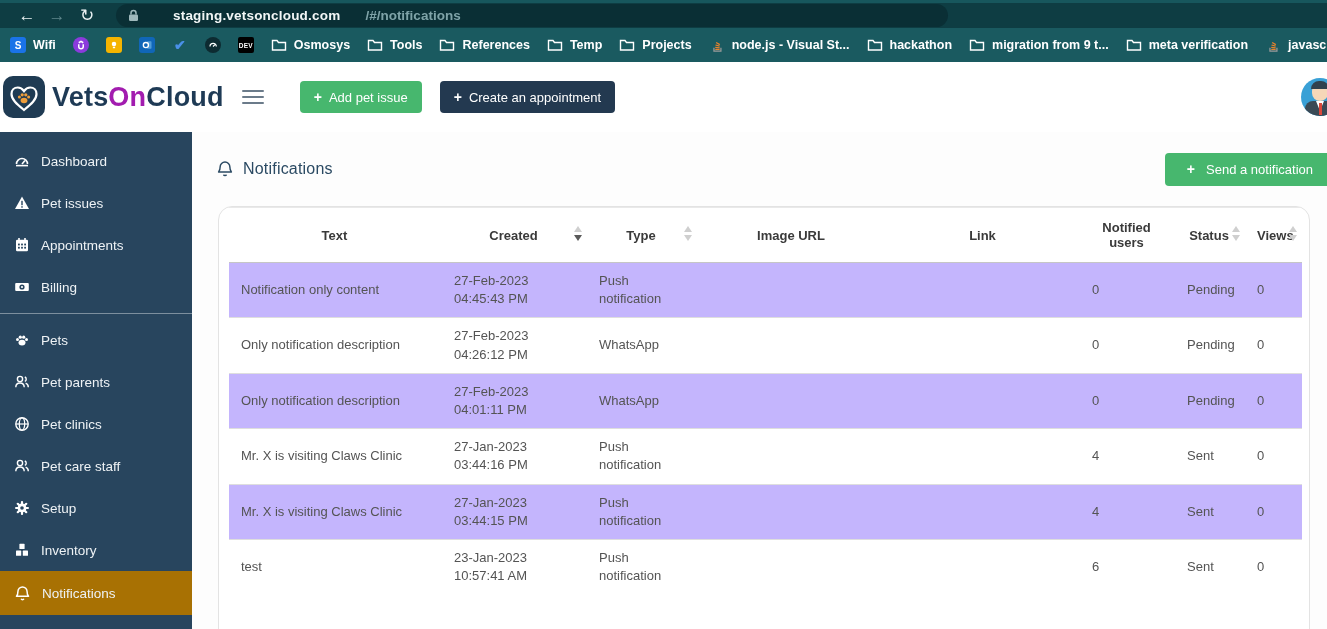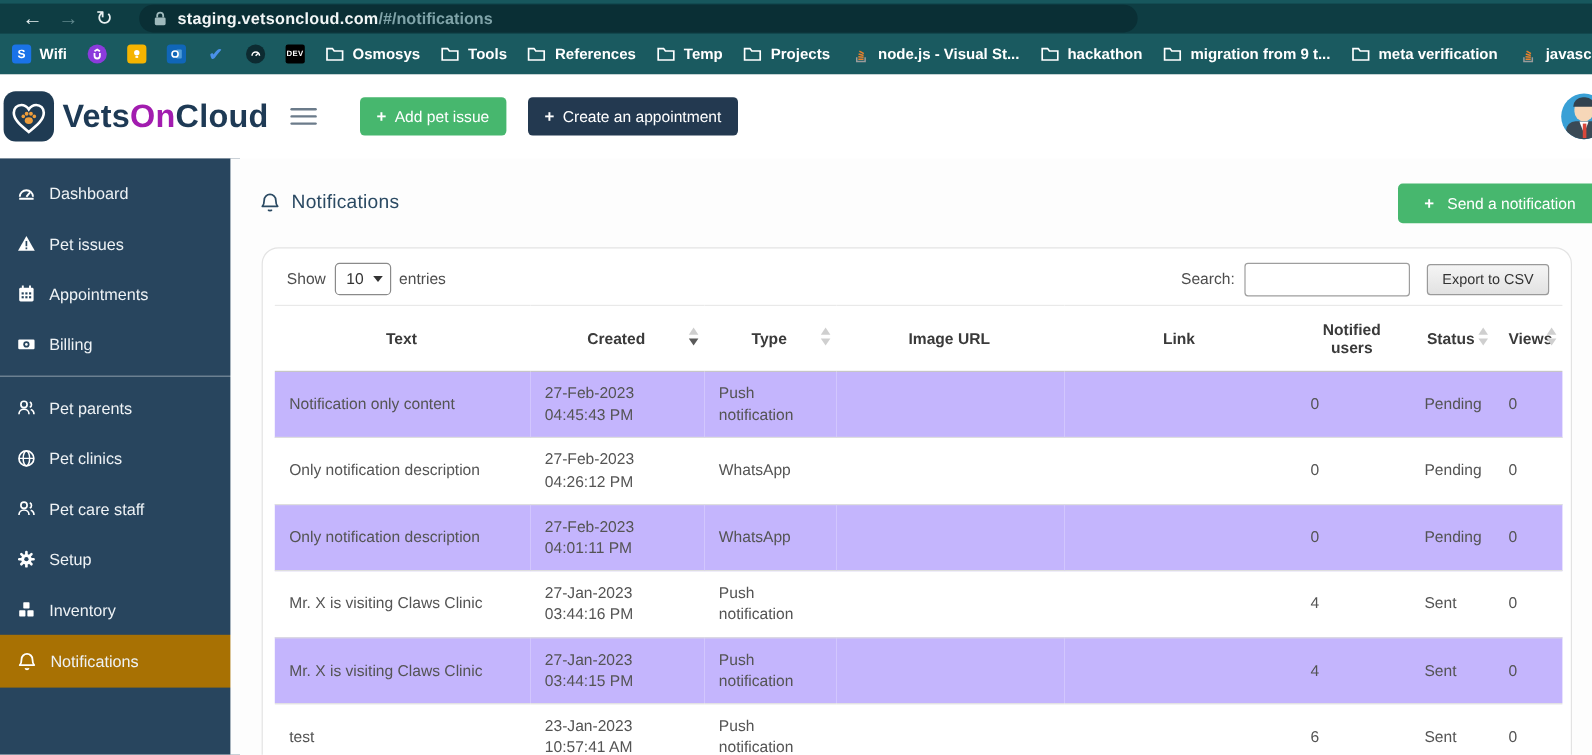--- a/index.html
+++ b/index.html
@@ -6,21 +6,21 @@
   html,body { width:1327px; height:629px; overflow:hidden; }
   body { font-family:"Liberation Sans", sans-serif; position:relative; background:#fdfdfd; }
 
   
   .chrome { position:absolute; top:0; left:0; width:1327px; height:62px; background:#0e3d43; }
   .chrome-topline { height:3px; background:#17575d; }
   .toolbar { height:25px; display:flex; align-items:center; padding-left:12px; }
   .nav-btn { color:#e9f1f2; font-size:17px; width:30px; text-align:center; cursor:pointer; line-height:1; }
   .nav-btn.dim { color:#5f878c; }
   .urlbar { margin-left:14px; width:832px; height:23px; background:#0a2f35; border-radius:12px;
-            display:flex; align-items:center; padding:0 12px; }
+            display:flex; align-items:center; padding:0 12px;gap:25px; }
   .lock-icon { margin-right:9px; display:inline-flex; }
   .url-host { color:#f2f6f6; font-size:13.5px; font-weight:bold; letter-spacing:.2px; }
   .url-path { color:#7fa3a8; font-size:13.5px; font-weight:bold; }
 
   .bookmarks { height:34px; background:#1a5a60; display:flex; align-items:center;
                padding-left:10px; gap:17px; white-space:nowrap; overflow:hidden; }
   .bm { display:inline-flex; align-items:center; gap:7px; color:#fff; font-size:12.5px;
         font-weight:bold; cursor:pointer; flex:0 0 auto; }
   .fav { width:16px; height:16px; display:inline-flex; align-items:center; justify-content:center;
          border-radius:3px; font-size:10px; font-weight:bold; color:#fff; }
@@ -335,20 +335,30 @@
     <svg width="16" height="16" viewBox="0 0 16 16">
         <rect x="1.2" y="4" width="13.6" height="8" rx="1" fill="#fff"></rect>
         <circle cx="8" cy="8" r="2.6" fill="#28455e"></circle>
         <circle cx="8" cy="8" r="1.1" fill="#fff"></circle>
       </svg>
     <span>Billing</span>
   </div>
   <div class="side-divider"></div>
   <div class="side-item">
     <svg width="16" height="16" viewBox="0 0 16 16">
+        <ellipse cx="8" cy="10.6" rx="3.5" ry="2.9" fill="#fff"></ellipse>
+        <circle cx="3.5" cy="7.4" r="1.5" fill="#fff"></circle>
+        <circle cx="6.3" cy="5.2" r="1.6" fill="#fff"></circle>
+        <circle cx="9.7" cy="5.2" r="1.6" fill="#fff"></circle>
+        <circle cx="12.5" cy="7.4" r="1.5" fill="#fff"></circle>
+      </svg>
+    <span>Pets</span>
+  </div>
+  <div class="side-item">
+    <svg width="16" height="16" viewBox="0 0 16 16">
         <circle cx="6" cy="5" r="2.6" fill="none" stroke="#fff" stroke-width="1.4"></circle>
         <path d="M1.8 13.2c0-2.6 1.9-4.2 4.2-4.2s4.2 1.6 4.2 4.2" fill="none" stroke="#fff" stroke-width="1.4"></path>
         <path d="M10.8 3a2.4 2.4 0 0 1 0 4.4 M14.3 13.2c0-2.1-1-3.5-2.7-4" fill="none" stroke="#fff" stroke-width="1.4"></path>
       </svg>
     <span>Pet parents</span>
   </div>
   <div class="side-item">
     <svg width="16" height="16" viewBox="0 0 16 16">
         <circle cx="8" cy="8" r="6.2" fill="none" stroke="#fff" stroke-width="1.4"></circle>
         <ellipse cx="8" cy="8" rx="2.7" ry="6.2" fill="none" stroke="#fff" stroke-width="1.2"></ellipse>
@@ -401,37 +411,20 @@
         <path d="M6.7 13a1.4 1.4 0 0 0 2.6 0" fill="none" stroke="#2b4a63" stroke-width="1.3"></path>
       </svg>
     <h1 class="page-title">Notifications</h1>
     <button class="btn btn-send">
       <span class="plus">+</span>
       <span>Send a notification</span>
     </button>
   </div>
 
   <div class="card">
-    <div class="controls">
-      <div class="length-wrap">
-        <span>Show</span>
-        <span class="select-wrap">
-          <select class="page-size">
-            <option>10</option>
-          </select>
-          <span class="select-chevron"></span>
-        </span>
-        <span>entries</span>
-      </div>
-      <div class="controls-right">
-        <label>Search:</label>
-        <input class="search-input" type="text" value="" style="">
-        <button class="btn-export">Export to CSV</button>
-      </div>
-    </div>
 
     <table>
       <colgroup>
         <col class="c-text">
           <col class="c-created">
           <col class="c-type">
           <col class="c-img">
         <col class="c-link">
           <col class="c-notified">
           <col class="c-status">

